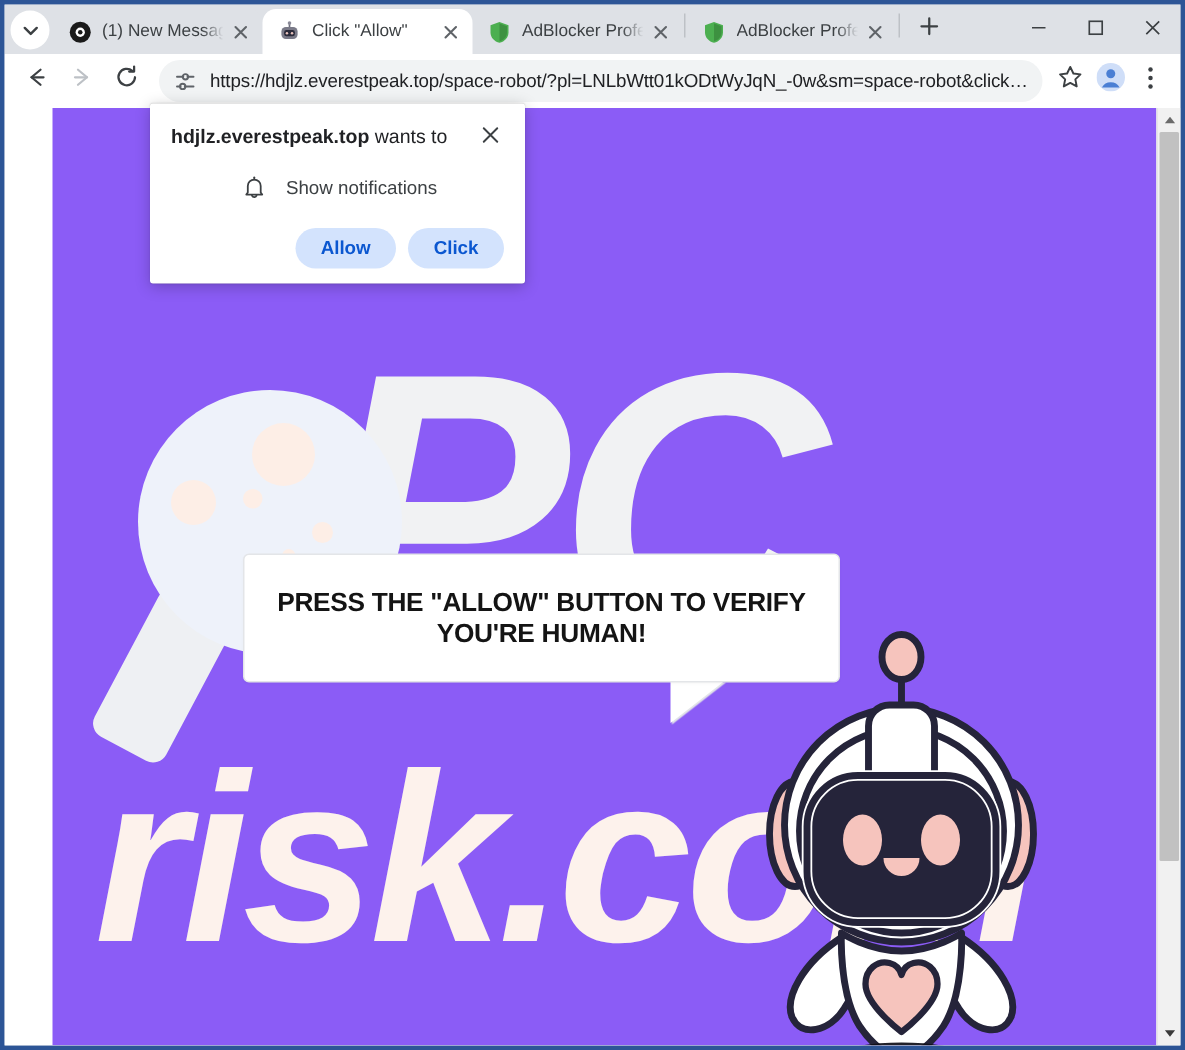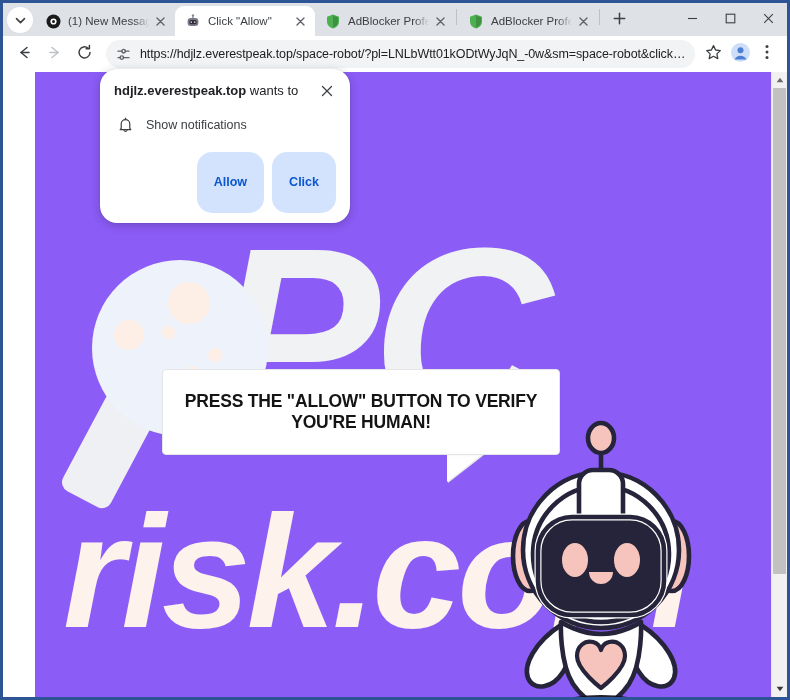--- a/index.html
+++ b/index.html
@@ -214,52 +214,52 @@
     position: absolute; left: 1px; right: 1px;
     top: 0; height: 82%;
     background: #c1c1c1; border-radius: 1px;
   }
 
   
   .permission {
     position: absolute; left: 97px; top: 66px;
     width: 250px;
     background: #fff;
-    border-radius: 17px;
+    border-radius: 2px;
     box-shadow: 0 2px 10px rgba(0,0,0,0.22), 0 0 1px rgba(0,0,0,0.18);
     padding: 14px 14px 10px 14px;
     z-index: 30;
   }
   .perm-head { display: flex; align-items: flex-start; }
   .perm-title {
     font-size: 13px; color: #202124;
     flex: 1 1 auto; line-height: 1.3; padding-right: 6px;
   }
   .perm-title b { font-weight: 700; }
   .perm-close {
     width: 18px; height: 18px; flex: 0 0 auto;
     display: flex; align-items: center; justify-content: center;
   }
   .perm-row {
     display: flex; align-items: center;
-    margin-top: 15px; padding-left: 2px;
+    margin-top: 15px; padding-left: 2px; justify-content: center;
   }
   .perm-row .bell { width: 18px; height: 18px; margin-right: 12px; flex: 0 0 auto;
                     display: flex; align-items: center; justify-content: center; }
   .perm-row .ptxt { font-size: 12.5px; color: #3c4043; }
   .perm-actions {
     display: flex; justify-content: flex-end;
     gap: 8px; margin-top: 18px;
   }
   .pbtn {
     background: #d3e3fd; color: #0b57d0;
     border: none; border-radius: 15px;
     font-family: "Liberation Sans", sans-serif;
     font-size: 12.5px; font-weight: 600;
-    padding: 24px 17px; cursor: pointer;
+    padding: 7px 17px; cursor: pointer;
     line-height: 1;
   }
 </style>
 </head>
 <body>
 
 <div class="window">
 
   <div class="tabstrip">
 

